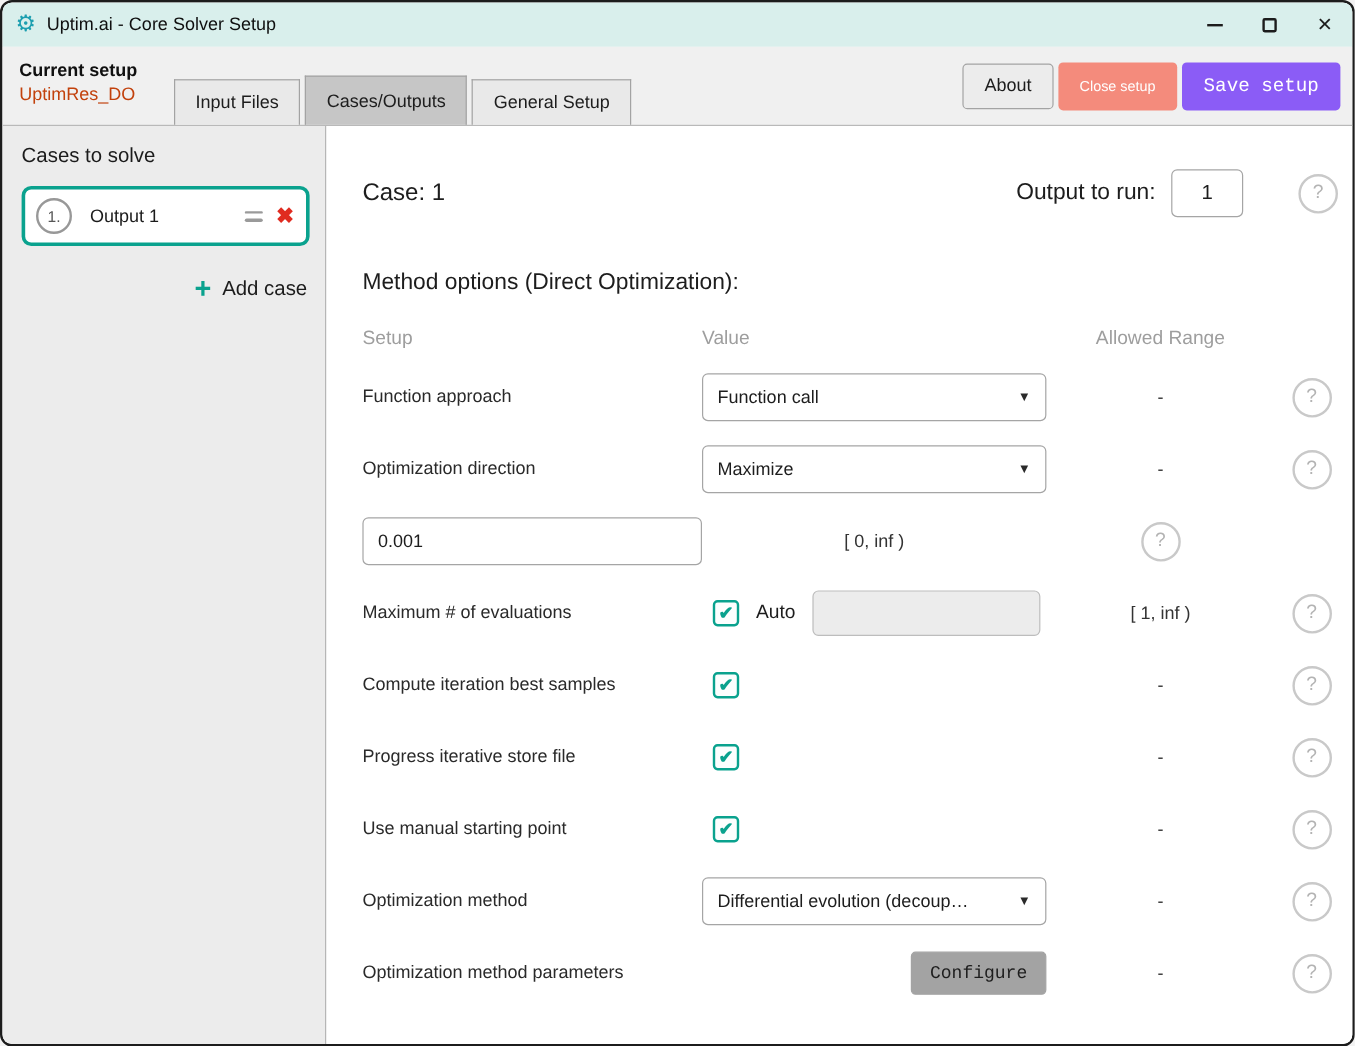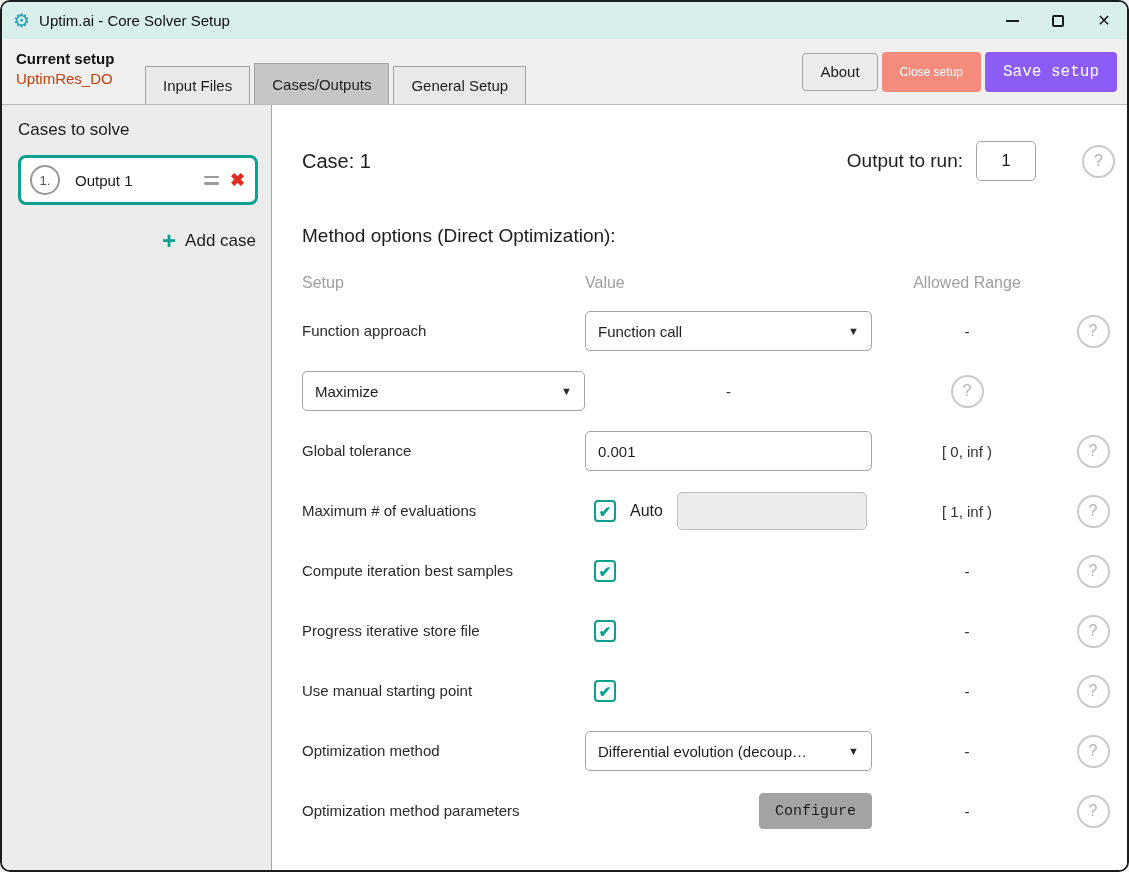--- a/index.html
+++ b/index.html
@@ -251,33 +251,33 @@
                 <span class="dd-text">Function call</span>
                 <span class="caret">▼</span>
               </div>
             </div>
             <div class="row-range">-</div>
             <div class="row-help">
               <div class="help">?</div>
             </div>
           </div>
           <div class="method-row">
+            <div class="row-label">Optimization direction</div>
             <div class="row-value">
               <div class="dropdown">
                 <span class="dd-text">Maximize</span>
                 <span class="caret">▼</span>
               </div>
             </div>
             <div class="row-range">-</div>
             <div class="row-help">
               <div class="help">?</div>
             </div>
           </div>
           <div class="method-row">
-            <div class="row-label">Global tolerance</div>
             <div class="row-value"><input class="text-input" value="0.001" style=""></div>
             <div class="row-range">[ 0, inf )</div>
             <div class="row-help">
               <div class="help">?</div>
             </div>
           </div>
           <div class="method-row">
             <div class="row-label">Maximum # of evaluations</div>
             <div class="row-value auto-cell">
               <span class="checkbox">

